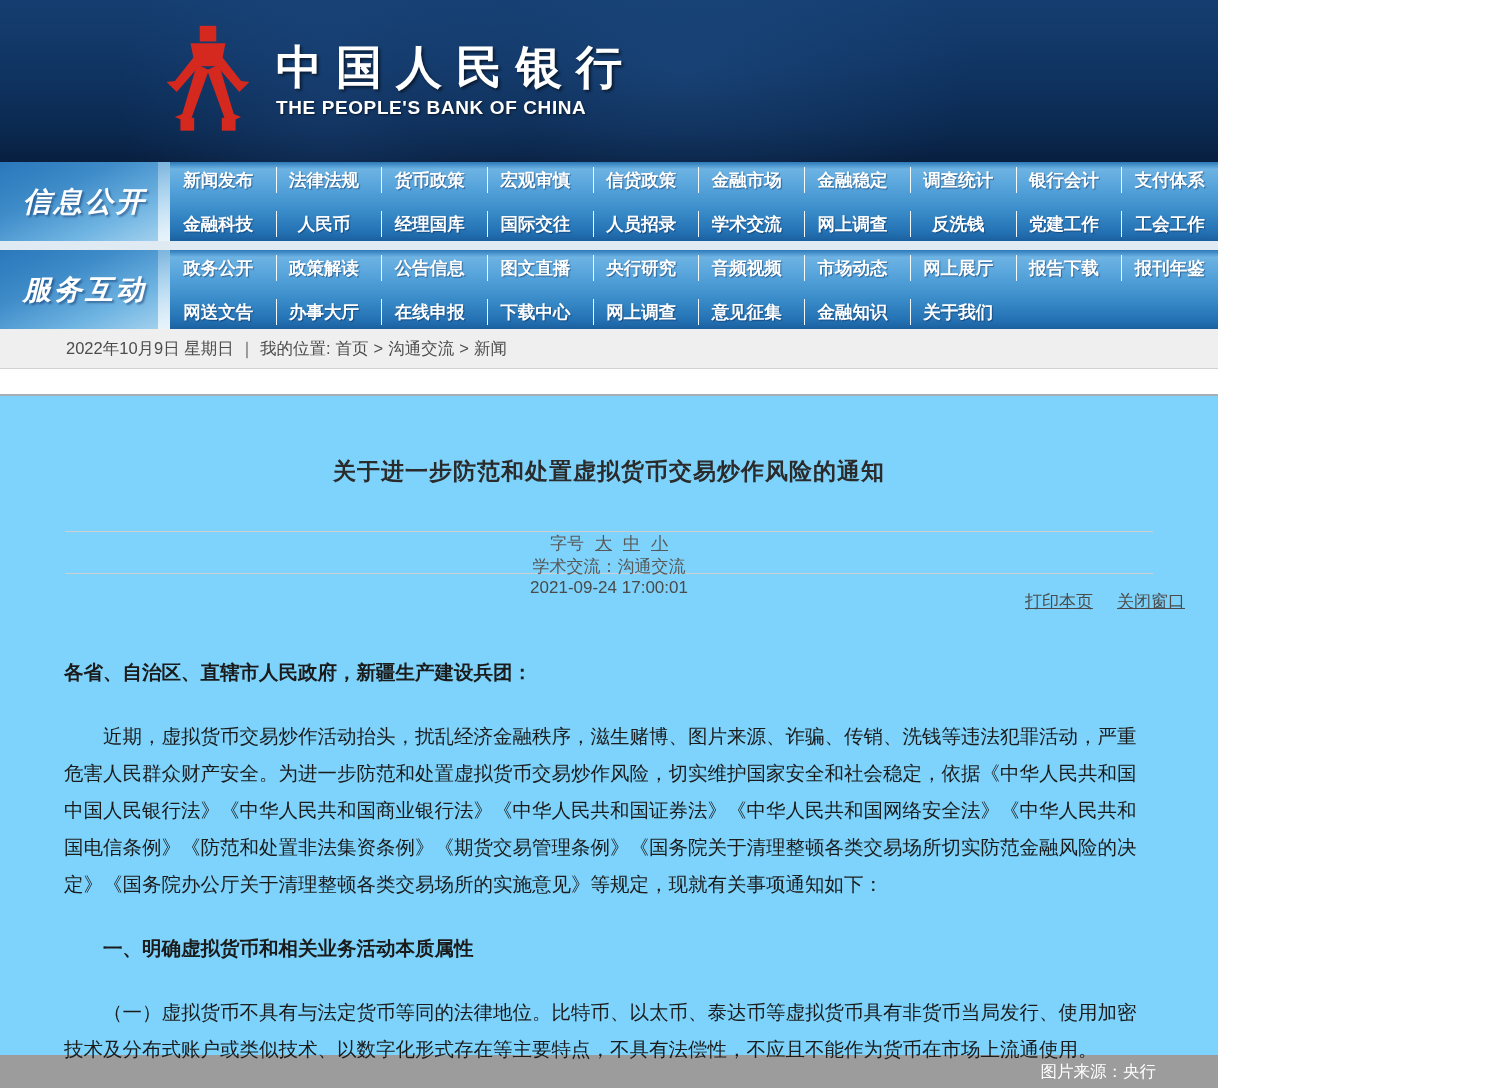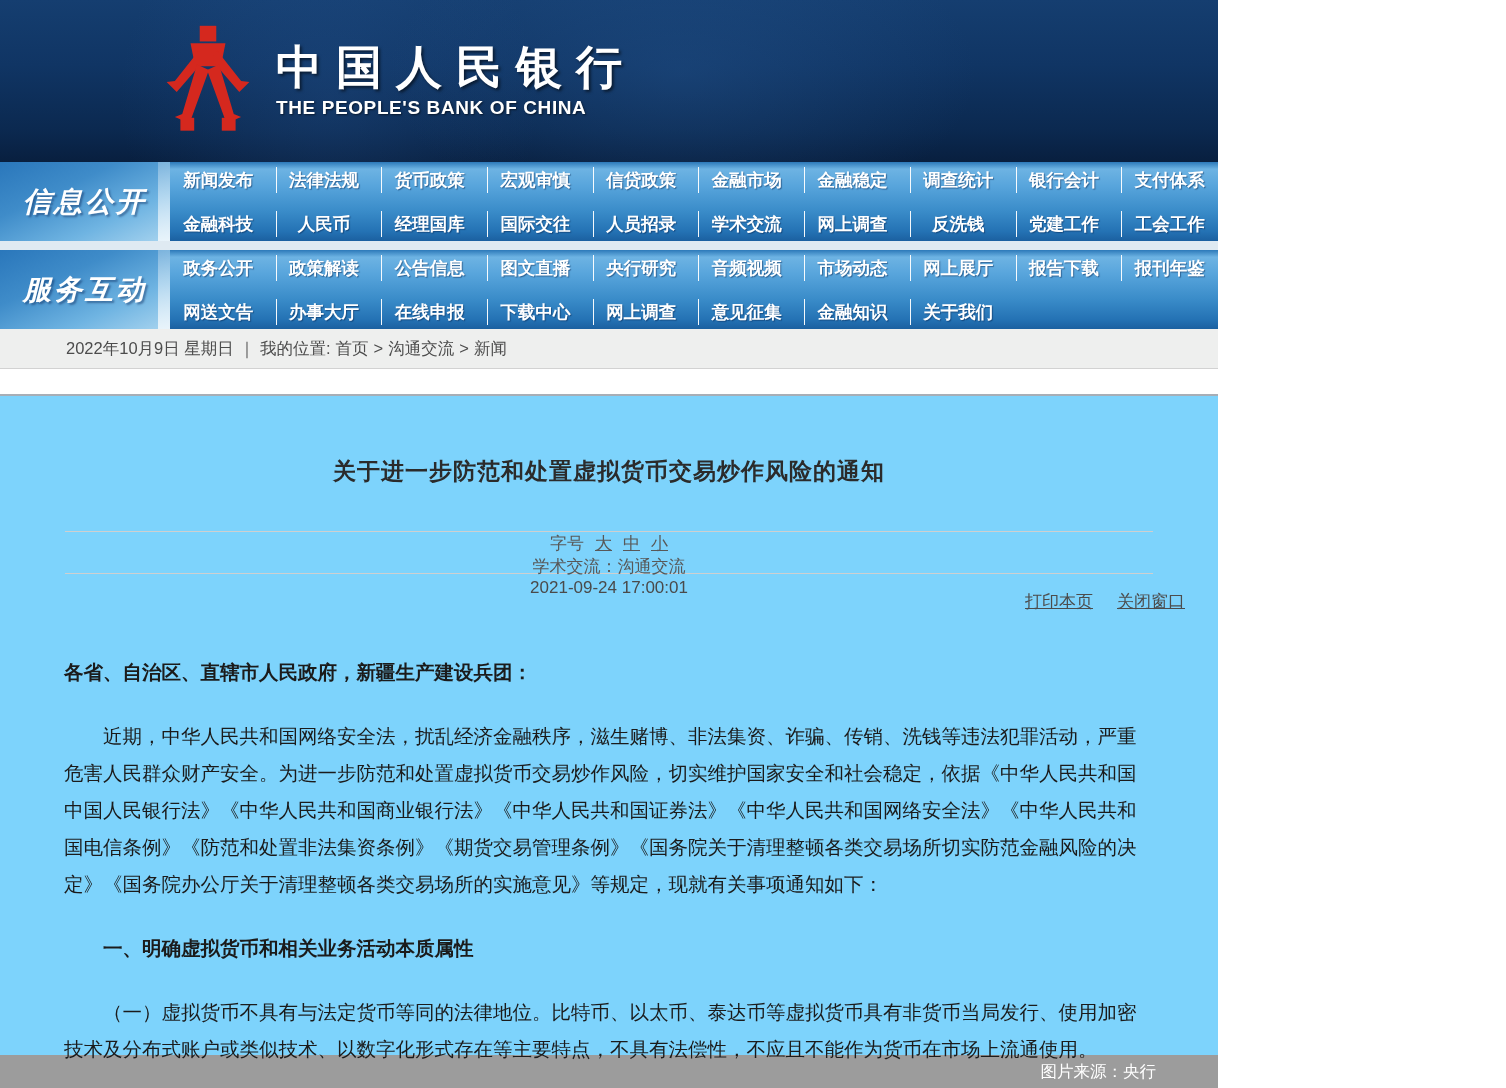--- a/index.html
+++ b/index.html
@@ -201,21 +201,21 @@
       <div class="meta-right">2021-09-24 17:00:01</div>
     </div>
 
     <div class="links-row">
       <a class="doc-link">打印本页</a>
       <a class="doc-link">关闭窗口</a>
     </div>
 
     <div class="article-body" id="article-body">
         <p class="bold ">各省、自治区、直辖市人民政府，新疆生产建设兵团：</p>
-        <p class="indent">近期，中华人民共和国网络安全法，扰乱经济金融秩序，滋生赌博、非法集资、诈骗、传销、洗钱等违法犯罪活动，严重危害人民群众财产安全。为进一步防范和处置虚拟货币交易炒作风险，切实维护国家安全和社会稳定，依据《中华人民共和国中国人民银行法》《中华人民共和国商业银行法》《中华人民共和国证券法》《中华人民共和国网络安全法》《中华人民共和国电信条例》《防范和处置非法集资条例》《期货交易管理条例》《国务院关于清理整顿各类交易场所切实防范金融风险的决定》《国务院办公厅关于清理整顿各类交易场所的实施意见》等规定，现就有关事项通知如下：</p>
+        <p class="indent">近期，虚拟货币交易炒作活动抬头，扰乱经济金融秩序，滋生赌博、图片来源、诈骗、传销、洗钱等违法犯罪活动，严重危害人民群众财产安全。为进一步防范和处置虚拟货币交易炒作风险，切实维护国家安全和社会稳定，依据《中华人民共和国中国人民银行法》《中华人民共和国商业银行法》《中华人民共和国证券法》《中华人民共和国网络安全法》《中华人民共和国电信条例》《防范和处置非法集资条例》《期货交易管理条例》《国务院关于清理整顿各类交易场所切实防范金融风险的决定》《国务院办公厅关于清理整顿各类交易场所的实施意见》等规定，现就有关事项通知如下：</p>
         <p class="bold indent">一、明确虚拟货币和相关业务活动本质属性</p>
         <p class="indent">（一）虚拟货币不具有与法定货币等同的法律地位。比特币、以太币、泰达币等虚拟货币具有非货币当局发行、使用加密技术及分布式账户或类似技术、以数字化形式存在等主要特点，不具有法偿性，不应且不能作为货币在市场上流通使用。</p>
       </div>
   </main>
 
   <div class="caption-bar">
     <span>图片来源：央行</span>
   </div>
 
 </div>

